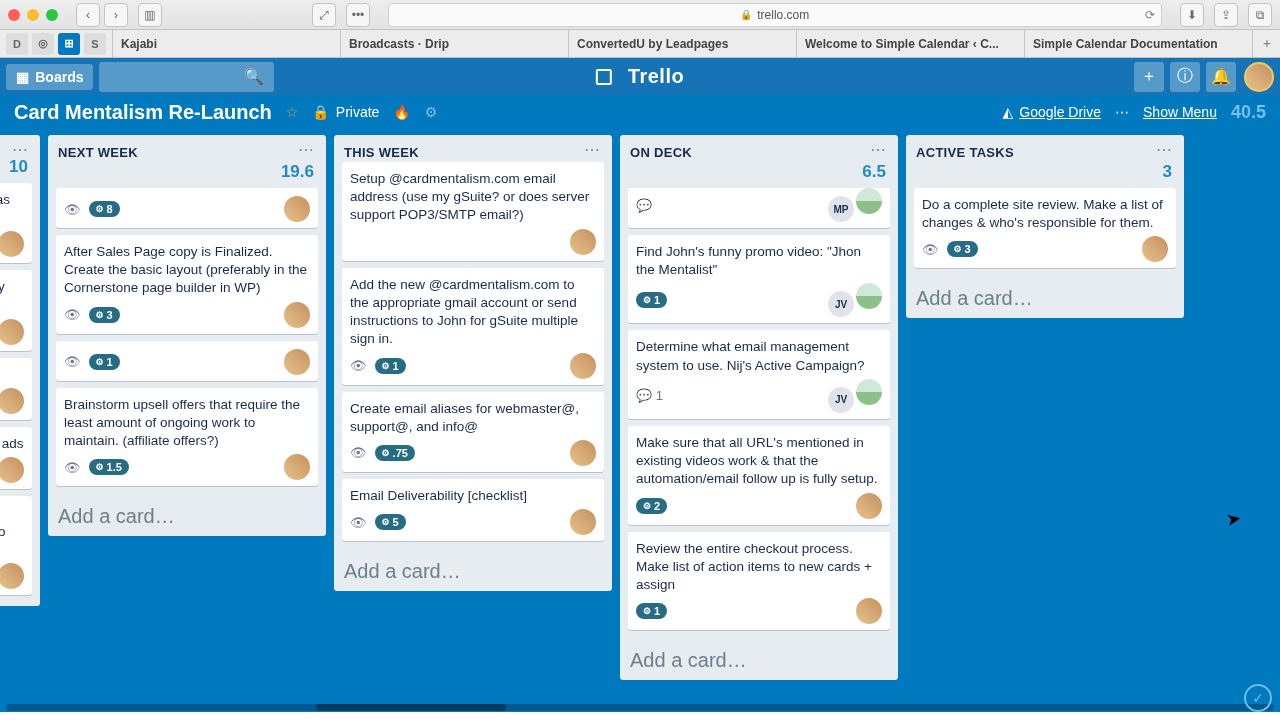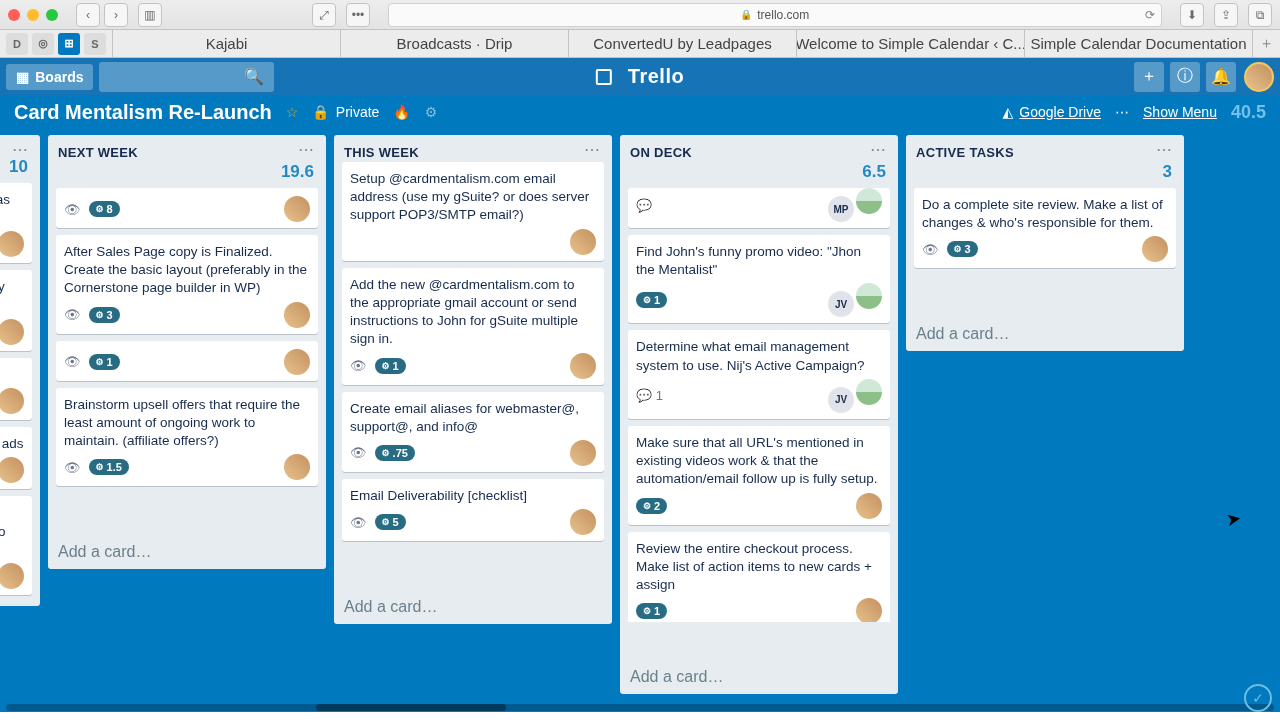--- a/index.html
+++ b/index.html
@@ -11,21 +11,21 @@
 .traffic span { width:12px; height:12px; border-radius:50%; display:inline-block; }
 .tl-red { background:#ff5f57; } .tl-yel { background:#febc2e; } .tl-grn { background:#28c840; }
 .tb-btn { width:24px; height:24px; border:1px solid #c3c3c3; border-radius:4px; background:#f6f6f6; display:inline-flex; align-items:center; justify-content:center; color:#6b6b6b; font-size:12px; }
 .tb-group { display:flex; gap:4px; }
 .addr { flex:1; height:24px; margin:0 8px; border:1px solid #d0d0d0; border-radius:4px; background:#fafafa; display:flex; align-items:center; justify-content:center; font-size:12px; color:#555; position:relative; }
 .addr .lock { margin-right:4px; font-size:10px; }
 .addr .reload { position:absolute; right:6px; color:#888; }
 .tabbar { height:28px; background:#ececec; border-bottom:1px solid #c3c3c3; display:flex; align-items:stretch; }
 .tabbar .favs { display:flex; align-items:center; padding:0 6px; gap:4px; }
 .fav { width:22px; height:22px; border-radius:3px; display:flex; align-items:center; justify-content:center; font-size:11px; font-weight:bold; color:#666; background:#ddd; }
-.btab { flex:1; display:flex; align-items:center; justify-content:center; border-left:1px solid #c3c3c3; font-size:15px; color:#444; padding:0 8px; white-space:nowrap; overflow:hidden; text-overflow:ellipsis; }
+.btab { flex:1; display:flex; align-items:center; border-left:1px solid #c3c3c3; font-size:12px; color:#444; padding:0 8px; white-space:nowrap; overflow:hidden; text-overflow:ellipsis;font-weight:bold; }
 .btab.plus { flex:0 0 28px; color:#888; border-left:1px solid #c3c3c3; }
 
 
 .tr-header { height:37px; background:#1673b5; display:flex; align-items:center; padding:0 6px; gap:6px; color:#fff; }
 .hbtn { background:rgba(255,255,255,.28); border-radius:3px; padding:5px 10px; display:flex; align-items:center; gap:6px; font-size:14px; color:#fff; font-weight:600; }
 .hicon { width:30px; height:30px; border-radius:3px; background:rgba(255,255,255,.28); display:flex; align-items:center; justify-content:center; }
 .search { flex:0 0 175px; height:30px; background:rgba(255,255,255,.28); border-radius:3px; display:flex; align-items:center; justify-content:flex-end; padding-right:10px; margin-right:auto; color:#fff;}
 .logo { position:absolute; left:50%; transform:translateX(-50%); font-family:cursive; font-size:20px; font-weight:700; letter-spacing:0.5px; display:flex; align-items:center; gap:16px;text-align:right;}
 .logo .sq { width:16px; height:16px; border:2px solid #fff; border-radius:2px; display:inline-block; position:relative; }
 .avatar { width:30px; height:30px; border-radius:50%; background:linear-gradient(45deg,#e7c28b,#c49060); border:2px solid #f3c95b;}
@@ -53,21 +53,21 @@
 .card { background:#fff; border-radius:3px; box-shadow:0 1px 0 rgba(9,30,66,.2); margin-bottom:7px; padding:8px 8px 6px 8px; position:relative; }
 .card p { font-size:13.5px; color:#172b4d; line-height:1.35; margin-bottom:4px; }
 .badges { display:flex; align-items:center; gap:8px; min-height:24px;}
 .bicon { color:#6b778c; font-size:13px; display:inline-flex; align-items:center; gap:3px;}
 .pill { background:#286c83; color:#fff; font-size:11px; font-weight:600; border-radius:10px; padding:2px 7px; display:inline-flex; align-items:center; gap:3px;}
 .pill::before { content:"⚙"; font-size:9px; }
 .members { margin-left:auto; display:flex; gap:2px; }
 .mem { width:26px; height:26px; border-radius:50%; background:linear-gradient(45deg,#e7c28b,#c49060); display:flex; align-items:center; justify-content:center; font-size:10px; font-weight:700; color:#333;}
 .mem.init { background:#e0e4ea; color:#172b4d;margin-top:8px; }
 .mem.img2 { background:linear-gradient(180deg,#cfe8d8 50%,#8fbf88 50%);}
-.addcard { color:#6b808c; font-size:16px; padding:8px 10px;margin-top:38px; }
+.addcard { color:#6b808c; font-size:20px; padding:8px 10px; }
 
 
 .hscroll { position:absolute; bottom:1px; left:6px; right:6px; height:7px; background:rgba(0,0,0,.25); border-radius:4px; }
 .hscroll .thumb { position:absolute; left:310px; width:190px; top:0; bottom:0; background:rgba(0,0,0,.35); border-radius:4px;}
 
 
 .cursor { position:absolute; left:1226px; top:508px; font-size:18px; color:#000; transform:rotate(-10deg);}
 
 .shield { position:absolute; right:8px; bottom:8px; width:28px; height:28px; border-radius:50%; border:2px solid #6bbde2; display:flex; align-items:center; justify-content:center; color:#6bbde2; font-size:14px;}
 .fire { color:#e27b2a; }

